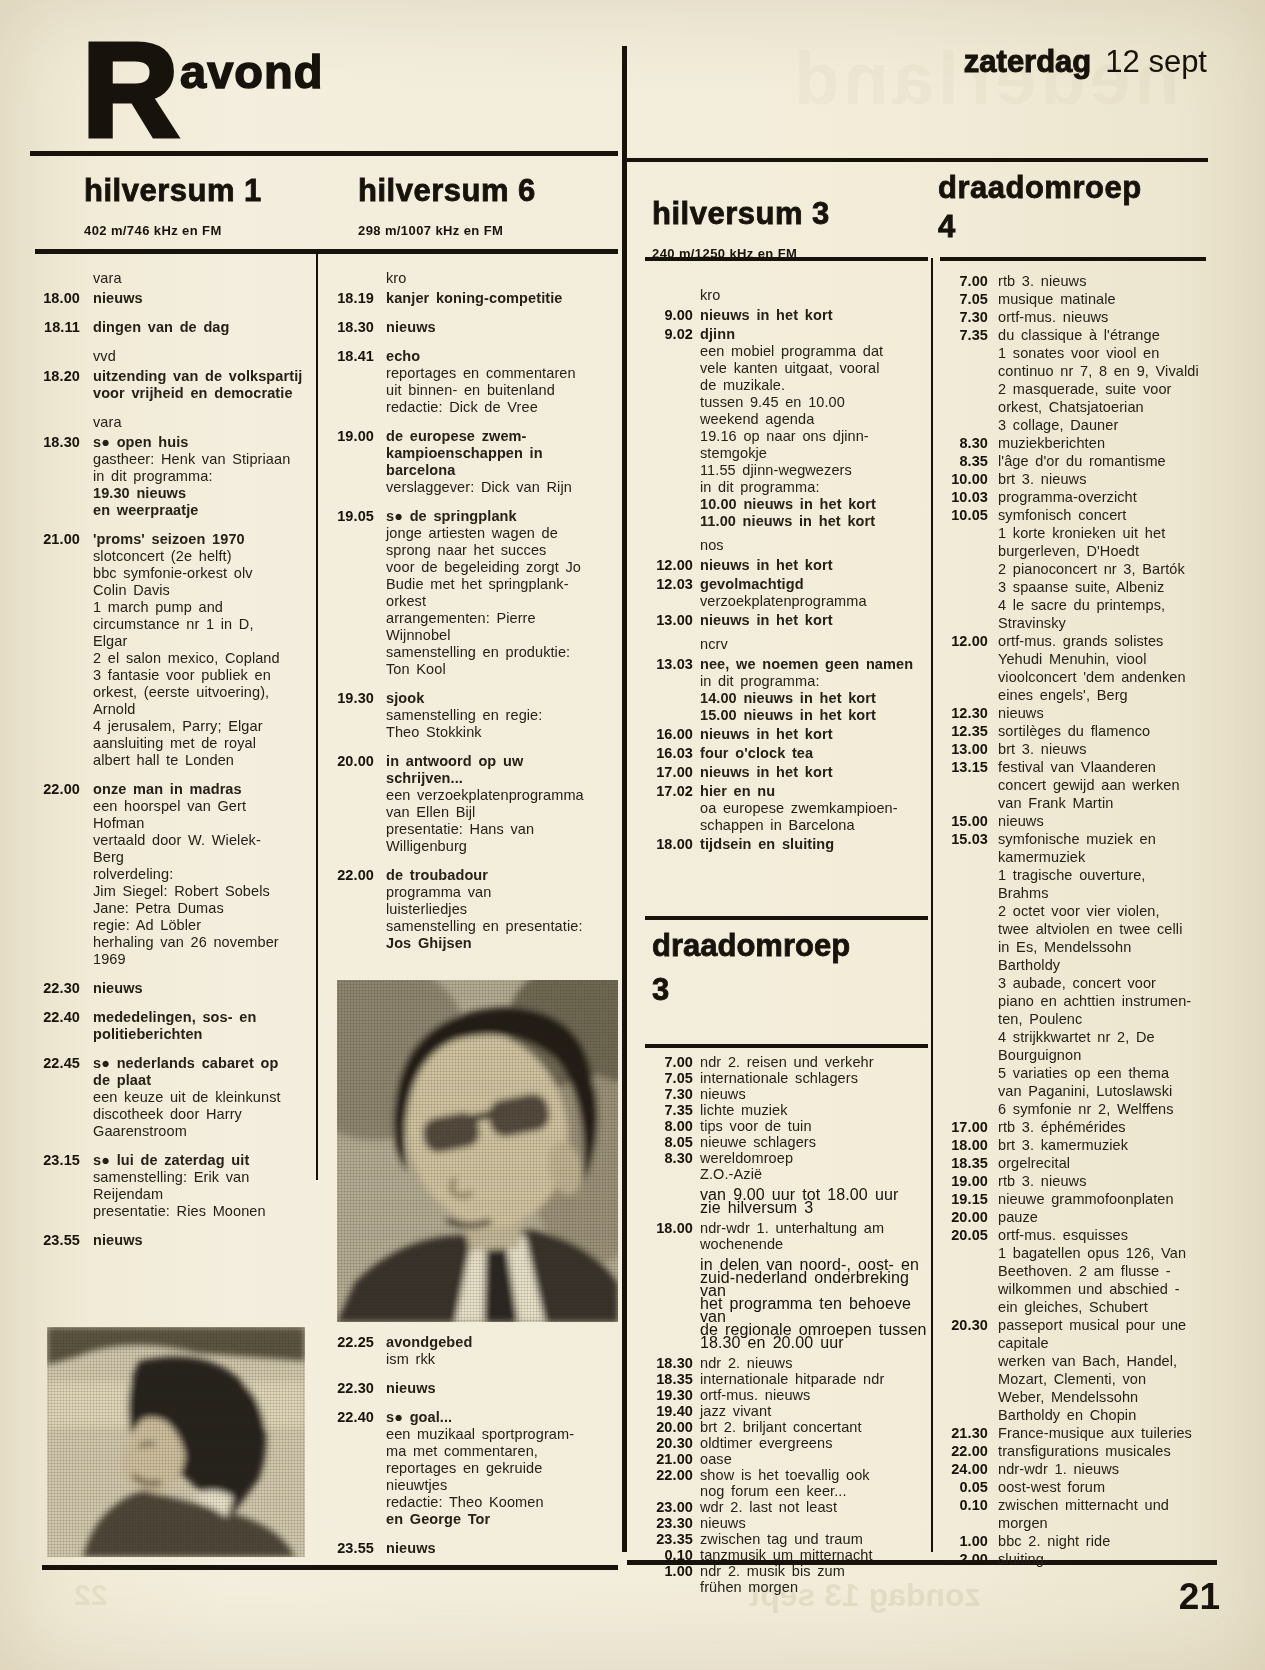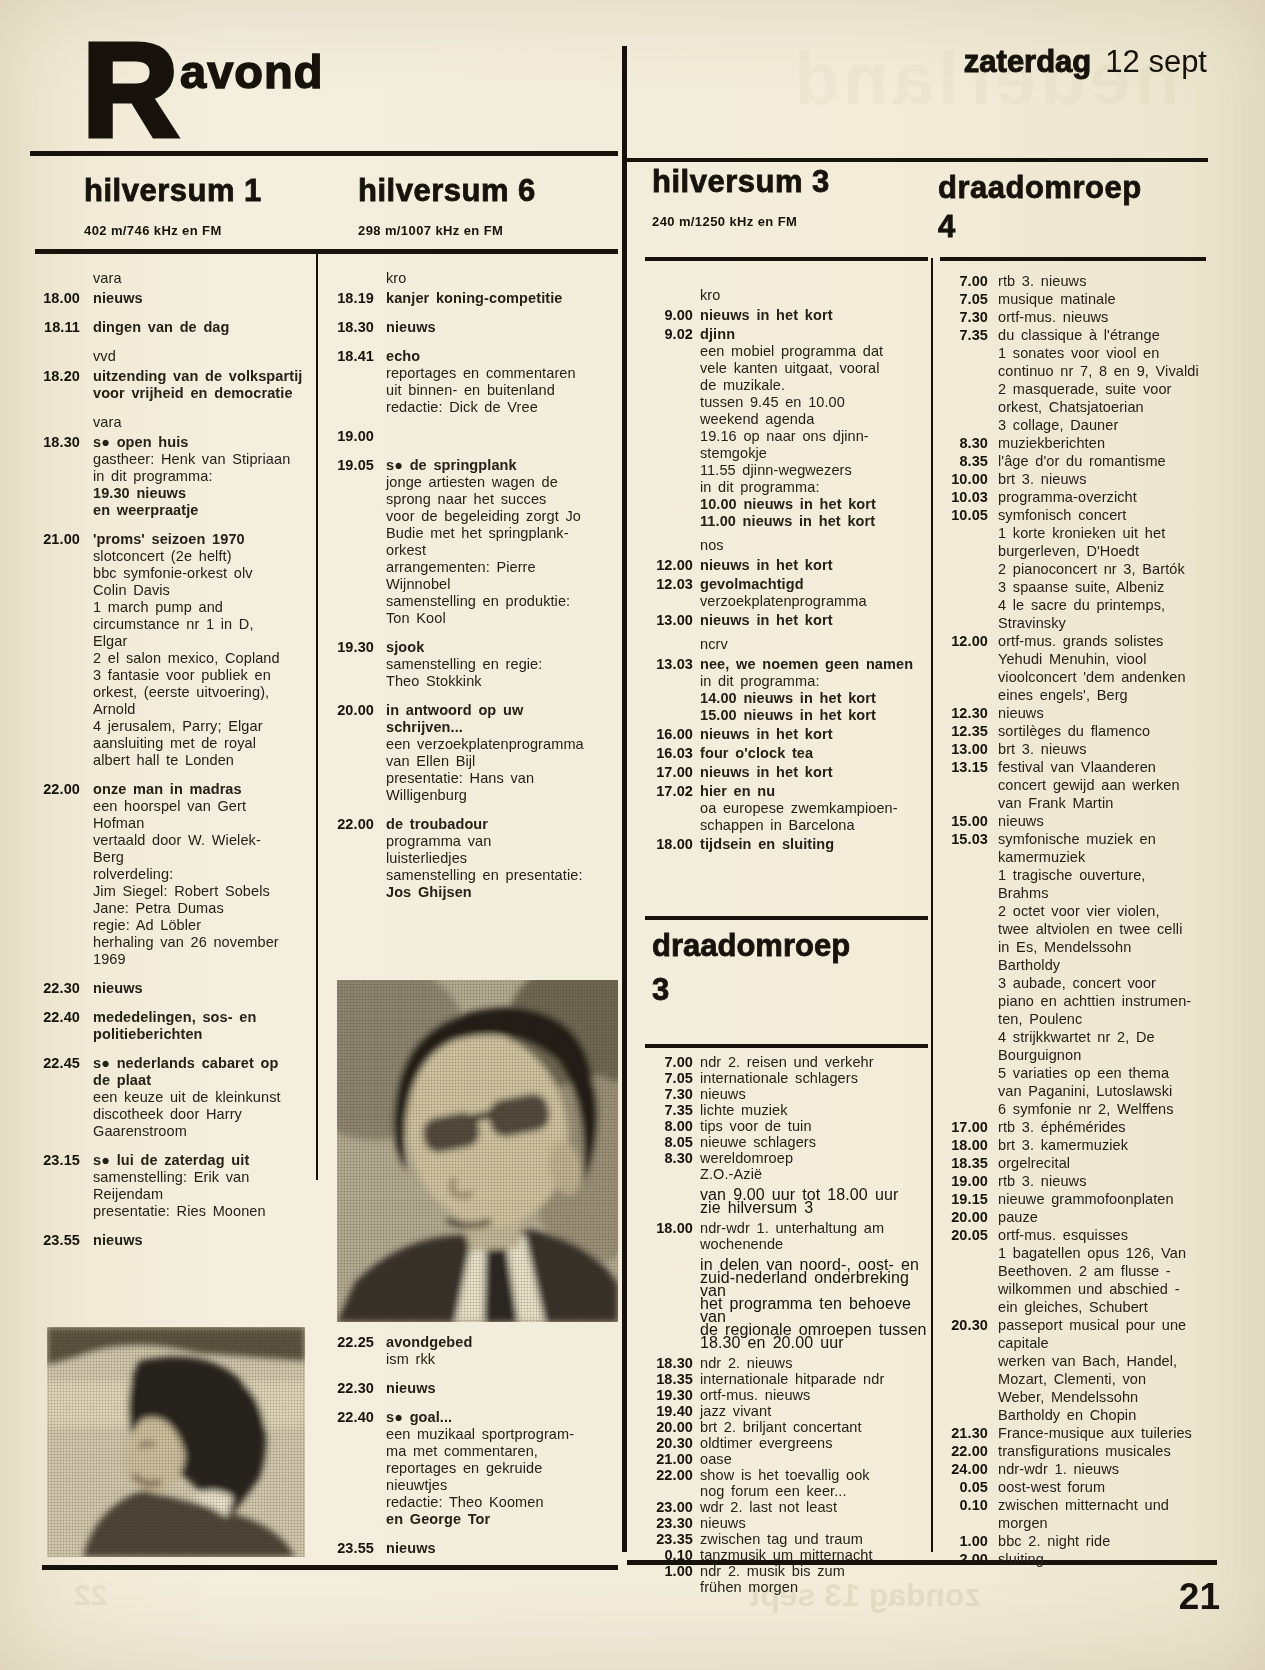--- a/index.html
+++ b/index.html
@@ -94,21 +94,21 @@
   <div class="vr" style="left:931px;top:258px;width:2px;height:1294px"></div>
 
   <div class="abs" style="left:84px;top:173px">
     <div class="sname">hilversum 1</div>
     <div class="sfreq">402 m/746 kHz en FM</div>
   </div>
   <div class="abs" style="left:358px;top:173px">
     <div class="sname">hilversum 6</div>
     <div class="sfreq">298 m/1007 kHz en FM</div>
   </div>
-  <div class="abs" style="left:652px;top:164px">
+  <div class="abs" style="left:652px;top:196px">
     <div class="sname">hilversum 3</div>
     <div class="sfreq">240 m/1250 kHz en FM</div>
   </div>
   <div class="abs" style="left:938px;top:170px">
     <div class="sname">draadomroep</div>
     <div class="sname" style="margin-top:3px">4</div>
   </div>
   <div class="d3name">draadomroep</div>
   <div class="d3num">3</div>
 
@@ -249,20 +249,26 @@
         <span class="t">18.41</span>
         <span class="c">
           <div class="b">echo</div>
           <div class="">reportages en commentaren</div>
           <div class="">uit binnen- en buitenland</div>
           <div class="">redactie: Dick de Vree</div>
         </span>
       </div>
       <div class="row">
         <span class="t">19.00</span>
+        <span class="c">
+          <div class="b">de europese zwem-</div>
+          <div class="b">kampioenschappen in</div>
+          <div class="b">barcelona</div>
+          <div class="">verslaggever: Dick van Rijn</div>
+        </span>
       </div>
       <div class="row">
         <span class="t">19.05</span>
         <span class="c">
           <div class="b"><span class="b">s● </span>de springplank</div>
           <div class="">jonge artiesten wagen de</div>
           <div class="">sprong naar het succes</div>
           <div class="">voor de begeleiding zorgt Jo</div>
           <div class="">Budie met het springplank-</div>
           <div class="">orkest</div>

